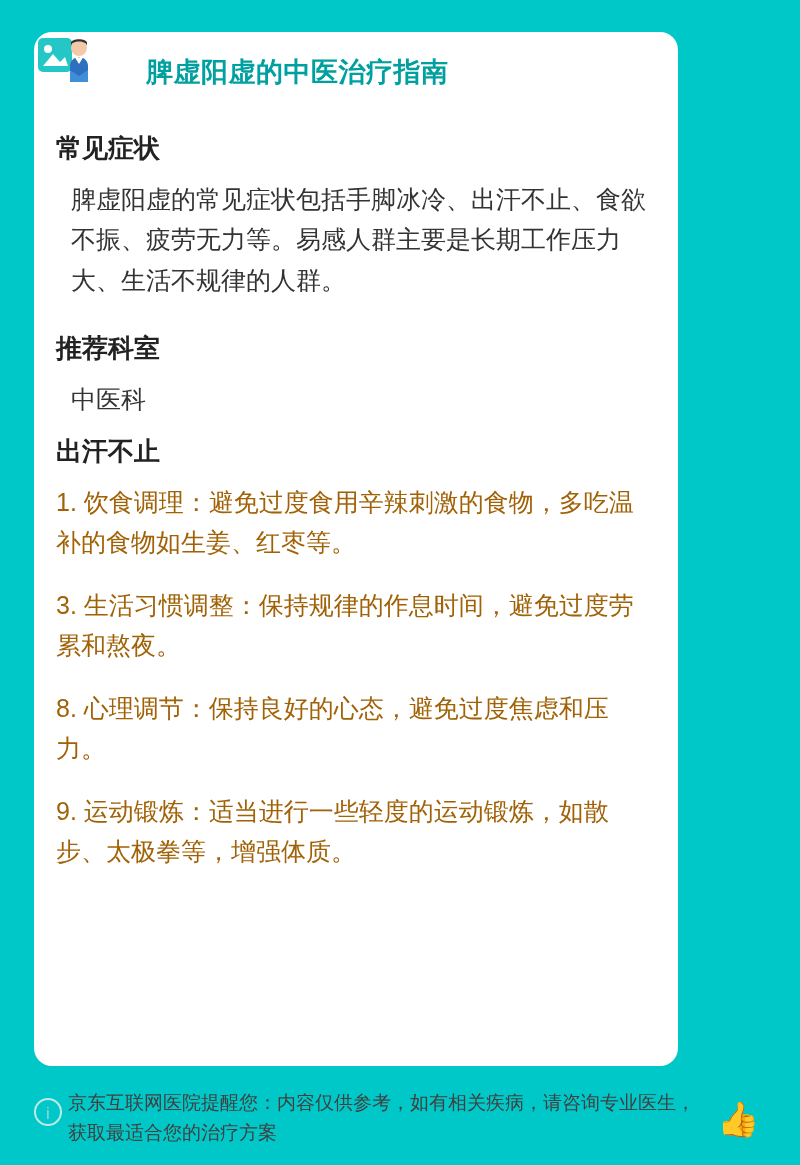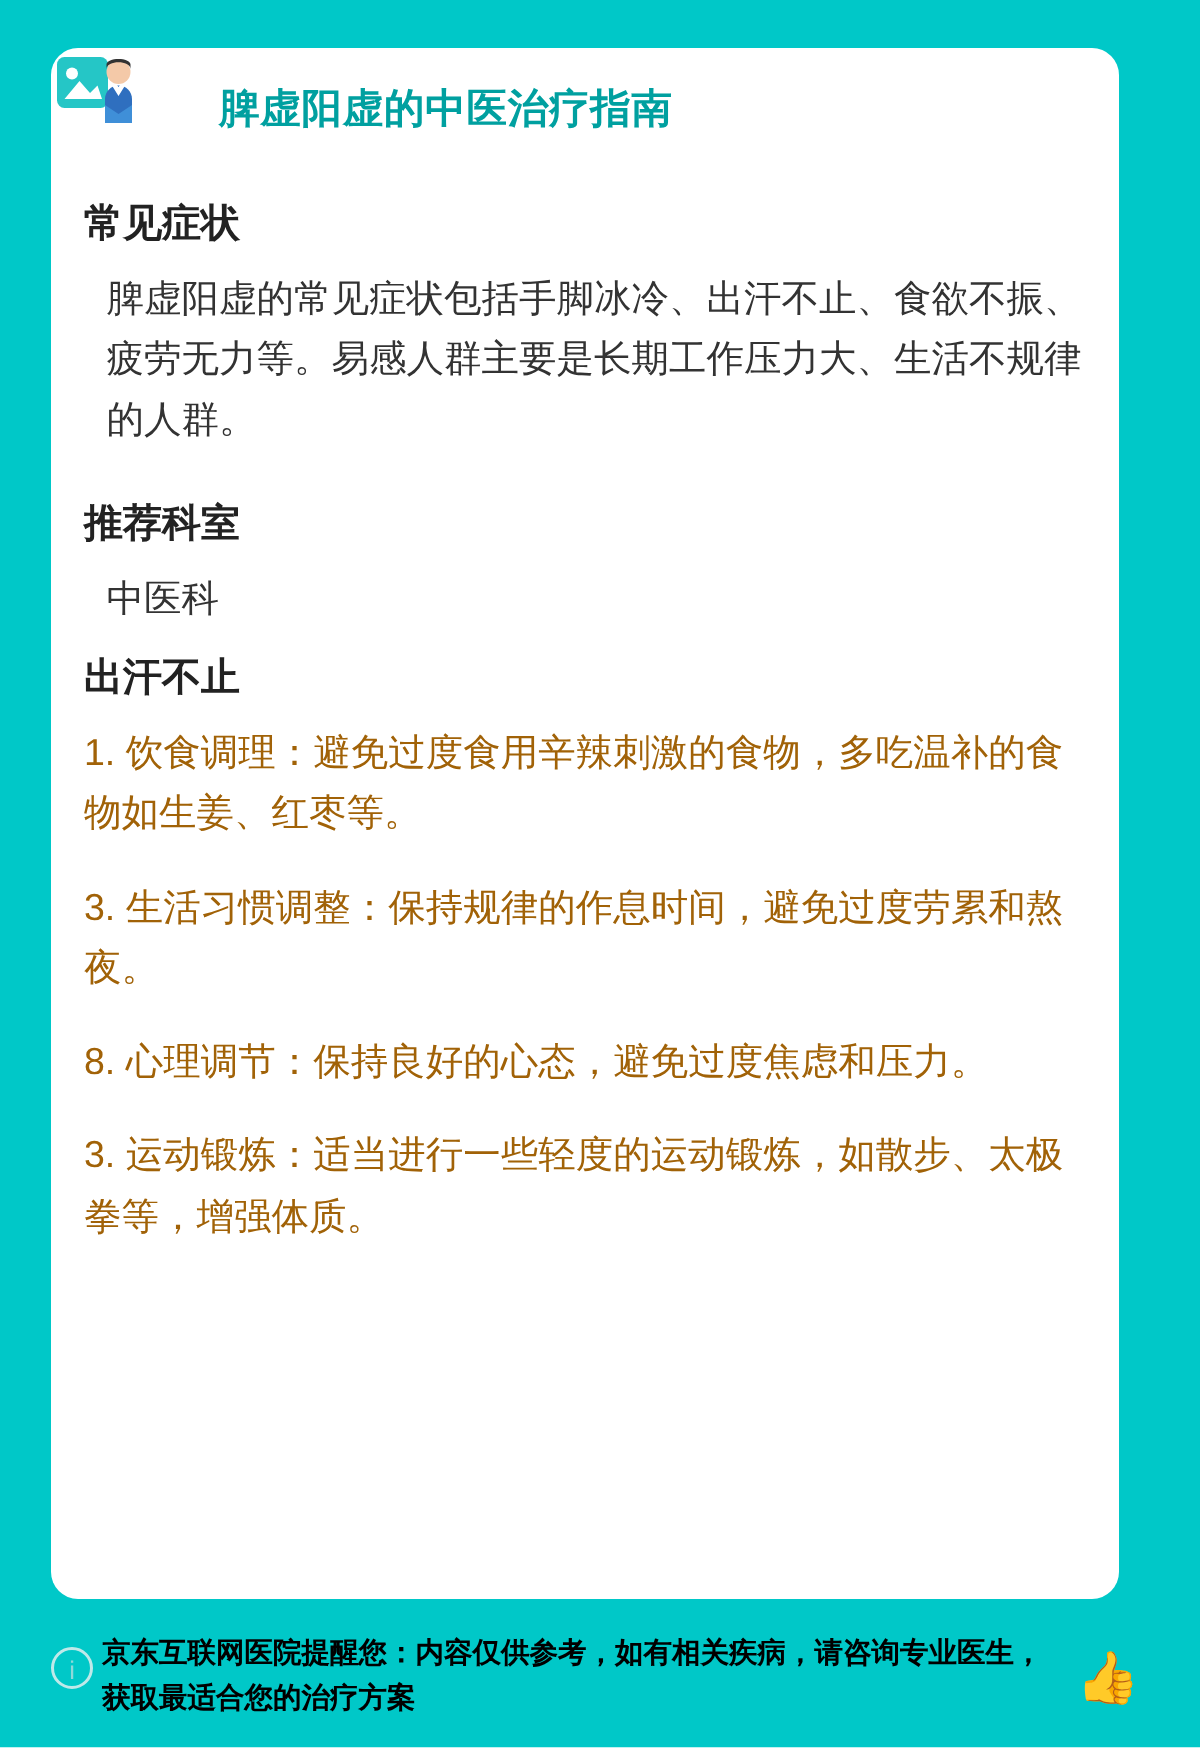--- a/index.html
+++ b/index.html
@@ -16,21 +16,21 @@
     position: relative;
     width: 800px;
     height: 1165px;
     background: #00c8c8;
     overflow: hidden;
   }
   .card {
     position: absolute;
     left: 34px;
     top: 32px;
-    width: 712px;
+    width: 644px;
     height: 1034px;
     background: #ffffff;
     border-radius: 18px;
   }
   .doc-icon {
     position: absolute;
     left: -2px;
     top: -2px;
     width: 66px;
     height: 66px;
@@ -97,22 +97,21 @@
     text-align: center;
     box-sizing: border-box;
   }
   .footer-text {
     position: absolute;
     left: 34px;
     top: 8px;
     width: 630px;
     font-size: 19px;
     line-height: 1.6;
-    color: #000000;
-    font-weight: bold;
+    color: #404040;
   }
   .thumb {
     position: absolute;
     right: 6px;
     top: 22px;
     font-size: 34px;
     line-height: 1;
     color: #f5a623;
   }
 </style>
@@ -150,21 +149,21 @@
       <p class="para">中医科</p>
 
       <div class="spacer-sm"></div>
 
       <h2 class="section">出汗不止</h2>
 
       <div class="list">
         <p class="item">1. 饮食调理：避免过度食用辛辣刺激的食物，多吃温补的食物如生姜、红枣等。</p>
         <p class="item">3. 生活习惯调整：保持规律的作息时间，避免过度劳累和熬夜。</p>
         <p class="item">8. 心理调节：保持良好的心态，避免过度焦虑和压力。</p>
-        <p class="item">3. 运动锻炼：适当进行一些轻度的运动锻炼，如散步、太极拳等，增强体质。</p>
+        <p class="item">9. 运动锻炼：适当进行一些轻度的运动锻炼，如散步、太极拳等，增强体质。</p>
       </div>
 
     </div>
   </div>
 
   <div class="footer">
     <div class="footer-icon">i</div>
     <div class="footer-text">京东互联网医院提醒您：内容仅供参考，如有相关疾病，请咨询专业医生，获取最适合您的治疗方案</div>
     <div class="thumb">👍</div>
   </div>

